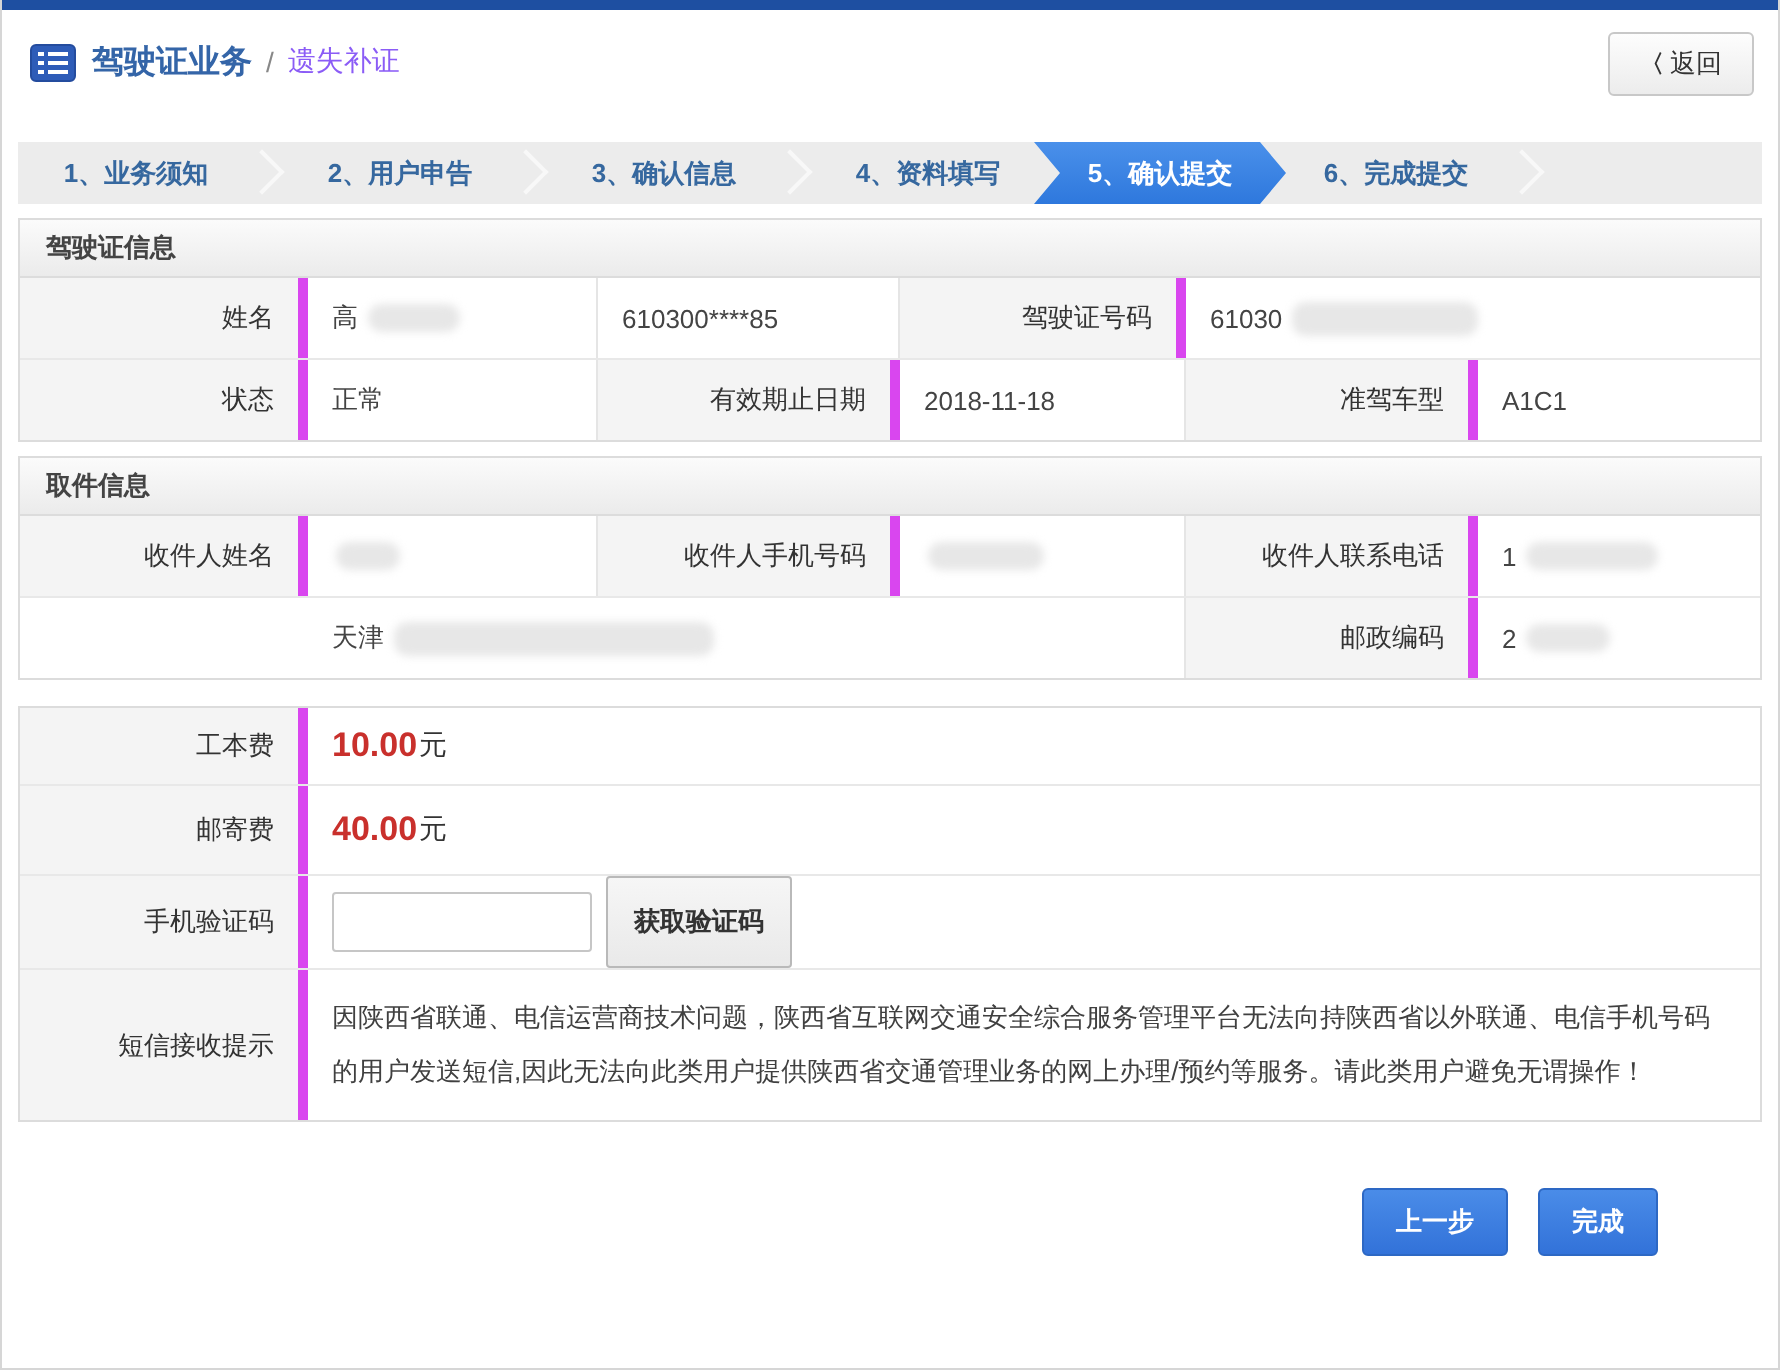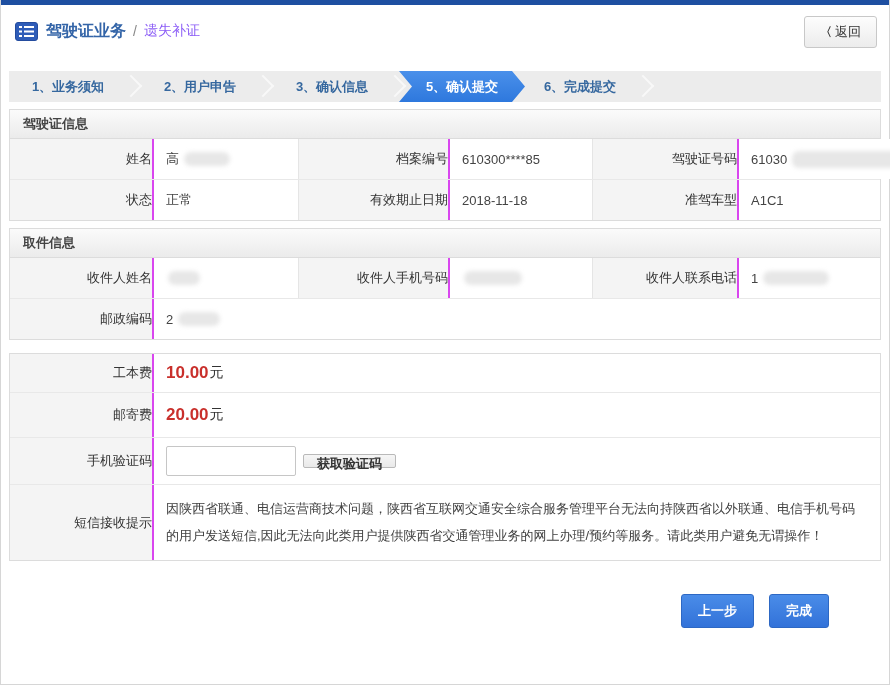--- a/index.html
+++ b/index.html
@@ -67,22 +67,22 @@
     background:linear-gradient(#fbfbfb,#ebebeb);
     border-bottom:1px solid #dcdcdc;
     font-size:13px; font-weight:bold; color:#444;
   }
   .trow { display:grid; grid-template-columns:144px 145px 151px 143px 146px 1fr; }
   .trow + .trow { border-top:1px solid #e8e8e8; }
   .trow2 { display:grid; grid-template-columns:144px 1fr; }
   .trow2 + .trow2 { border-top:1px solid #e8e8e8; }
   .cell { display:flex; align-items:center; min-height:40px; font-size:13px; }
   .lbl {
-    background:#f4f4f4; justify-content:flex-end; 
-    color:#333; border-right:2px solid #d946ef;
+    background:#f4f4f4; justify-content:flex-end; padding-right:12px;
+    color:#333; border-right:5px solid #d946ef;
   }
   .val { background:#fff; padding-left:12px; color:#444; }
   .val.bordered { border-right:1px solid #e5e5e5; }
   .val.span3 { grid-column:2 / 5; }
 
   .redact {
     display:inline-block; background:#e7e7e7; border-radius:7px;
     height:14px; filter:blur(2px); margin-left:5px; vertical-align:middle;
   }
 
@@ -90,21 +90,21 @@
   .fee-amount { font-size:17px; font-weight:bold; color:#c9302c; }
   .fee-unit { font-size:14px; color:#333; margin-left:1px; }
   .row-h38 .cell { min-height:38px; }
   .row-h44 .cell { min-height:44px; }
   .row-h46 .cell { min-height:46px; }
   .code-input {
     width:130px; height:30px; border:1px solid #c6c6c6; border-radius:2px;
     padding:0 8px; font-size:13px; font-family:inherit;
   }
   .code-btn {
-    height:14px; margin-left:7px; padding:0 13px;
+    height:46px; margin-left:7px; padding:0 13px;
     background:linear-gradient(#f6f6f6,#e9e9e9);
     border:1px solid #b9b9b9; border-radius:2px;
     font-size:13px; font-weight:bold; color:#333; cursor:pointer;
     font-family:inherit;
   }
   .notice-cell { align-items:flex-start !important; padding:11px 14px 11px 12px; }
   .notice-text { font-size:13px; line-height:2.05; color:#404040; }
 
   
   .footer {
@@ -145,35 +145,35 @@
 
   <div class="content">
 
     <div class="wizard">
       <div class="step">1、业务须知</div>
       <div class="sep"></div>
       <div class="step">2、用户申告</div>
       <div class="sep"></div>
       <div class="step">3、确认信息</div>
       <div class="sep"></div>
+      <div class="step">4、资料填写</div>
       <div class="step active">5、确认提交</div>
       <div class="step">6、完成提交</div>
       <div class="sep"></div>
       <div class="filler"></div>
     </div>
 
     <div class="section">
       <div class="section-title">驾驶证信息</div>
       <div class="trow">
         <div class="cell lbl">姓名</div>
         <div class="cell val bordered">
             <span>高</span>
             <span class="redact" style="width:46px"></span>
           </div>
-        <div class="cell lbl">档案编号</div>
         <div class="cell val bordered">
             <span>610300****85</span>
           </div>
         <div class="cell lbl">驾驶证号码</div>
         <div class="cell val">
             <span>61030</span>
             <span class="redact" style="width:118px;height:17px"></span>
           </div>
       </div>
       <div class="trow">
@@ -203,40 +203,44 @@
         <div class="cell val bordered">
             <span class="redact" style="width:58px;margin-left:2px"></span>
           </div>
         <div class="cell lbl">收件人联系电话</div>
         <div class="cell val">
             <span>1</span>
             <span class="redact" style="width:66px"></span>
           </div>
       </div>
       <div class="trow">
+        <div class="cell val bordered span3">
+            <span>天津</span>
+            <span class="redact" style="width:160px;height:17px"></span>
+          </div>
         <div class="cell lbl">邮政编码</div>
         <div class="cell val">
             <span>2</span>
             <span class="redact" style="width:42px"></span>
           </div>
       </div>
     </div>
 
     <div class="section tight">
       <div class="trow2 row-h38">
         <div class="cell lbl">工本费</div>
         <div class="cell val">
             <span class="fee-amount">10.00</span>
             <span class="fee-unit">元</span>
           </div>
       </div>
       <div class="trow2 row-h44">
         <div class="cell lbl">邮寄费</div>
         <div class="cell val">
-            <span class="fee-amount">20.00</span>
+            <span class="fee-amount">40.00</span>
             <span class="fee-unit">元</span>
           </div>
       </div>
       <div class="trow2 row-h46">
         <div class="cell lbl">手机验证码</div>
         <div class="cell val">
           <input class="code-input" type="text" value="" style="">
           <button class="code-btn">获取验证码</button>
         </div>
       </div>

